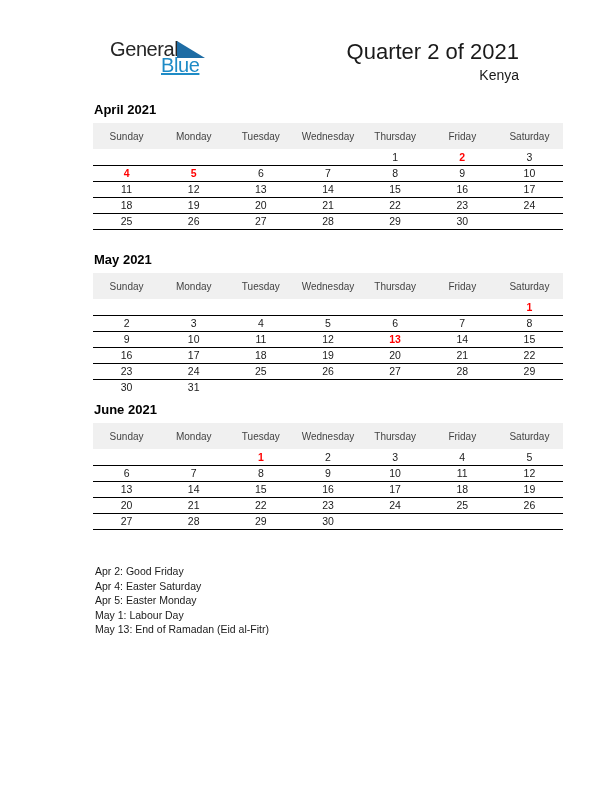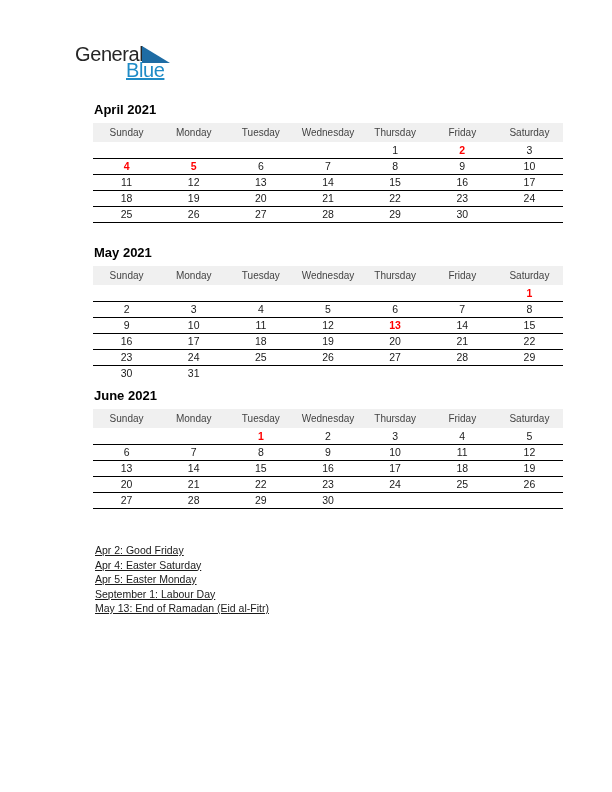--- a/index.html
+++ b/index.html
@@ -10,22 +10,22 @@
     height: 792px;
     background: #ffffff;
     font-family: "Liberation Sans", sans-serif;
     color: #1a1a1a;
     overflow: hidden;
   }
   
   .header {
     display: flex;
     justify-content: space-between;
-    align-items: flex-end;
-    padding: 40px 93px 0 75px;
+    align-items: flex-start;
+    padding: 40px 93px 0 110px;
     height: 80px;
   }
   .logo { line-height: 1; }
   .logo-top { display: flex; align-items: flex-start; height: 19px; }
   .logo-general {
     font-size: 20px;
     letter-spacing: -0.4px;
     color: #262626;
     line-height: 19px;
   }
@@ -55,21 +55,21 @@
   table.cal {
     width: 100%;
     border-collapse: collapse;
     table-layout: fixed;
   }
   table.cal th {
     background: var(--head-bg, #F0F0F0);
     font-weight: 400;
     font-size: 10px;
     color: var(--weekday-color, #444444);
-    height: 19px;
+    height: 26px;
     padding: 0;
     text-align: center;
   }
   table.cal td {
     height: 16px;
     padding: 0;
     text-align: center;
     font-size: 10.5px;
     color: #1a1a1a;
   }
@@ -82,38 +82,41 @@
   }
 
   
   .holidays {
     list-style: none;
     margin: 19px 4px 0 0;
     padding: 0 91px 0 95px;
     font-size: 10.5px;
     line-height: 14.5px;
     color: #1a1a1a;
-    text-decoration: underline;
   }
 </style>
 </head>
 <body>
 
 <div class="page">
 
   <div class="header">
     <div class="logo">
       <div class="logo-top">
         <span class="logo-general">General</span>
         <svg class="logo-triangle" width="28" height="18" viewBox="0 0 28 18">
           <polygon id="logo-tri" points="0,0 28,17 0,17" fill="#1E6CA4"></polygon>
         </svg>
       </div>
       <div class="logo-blue" id="logo-blue" style="color: rgb(30, 139, 198); text-decoration: underline;">Blue</div>
     </div>
+    <div class="title-block">
+      <div class="q-title">Quarter 2 of 2021</div>
+      <div class="q-sub">Kenya</div>
+    </div>
   </div>
 
   <div class="months" id="months">
       <section class="month first">
         <h2 class="month-title">April 2021</h2>
         <table class="cal">
           <thead>
             <tr>
               <th>Sunday</th>
               <th>Monday</th>
@@ -325,17 +328,17 @@
             </tr>
           </tbody>
         </table>
       </section>
     </div>
 
   <ul class="holidays" id="holidays">
       <li>Apr 2: Good Friday</li>
       <li>Apr 4: Easter Saturday</li>
       <li>Apr 5: Easter Monday</li>
-      <li>September 1: Labour Day</li>
+      <li>May 1: Labour Day</li>
       <li>May 13: End of Ramadan (Eid al-Fitr)</li>
     </ul>
 
 </div>
 
 </body></html>

